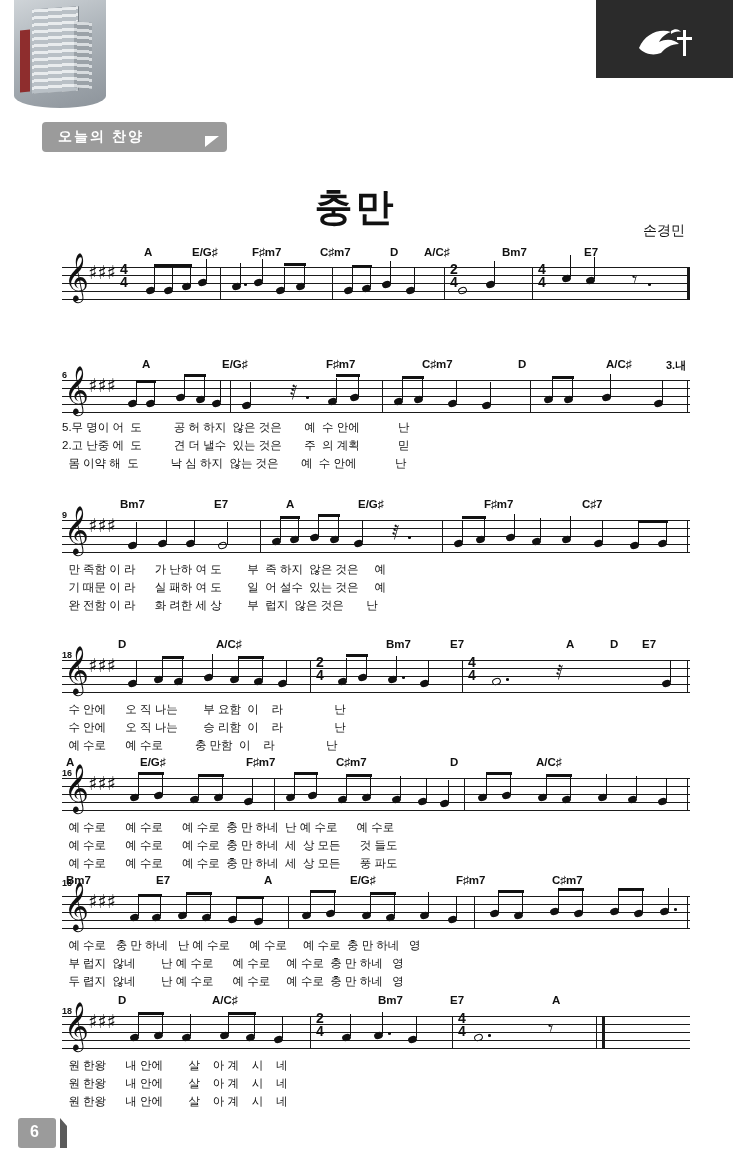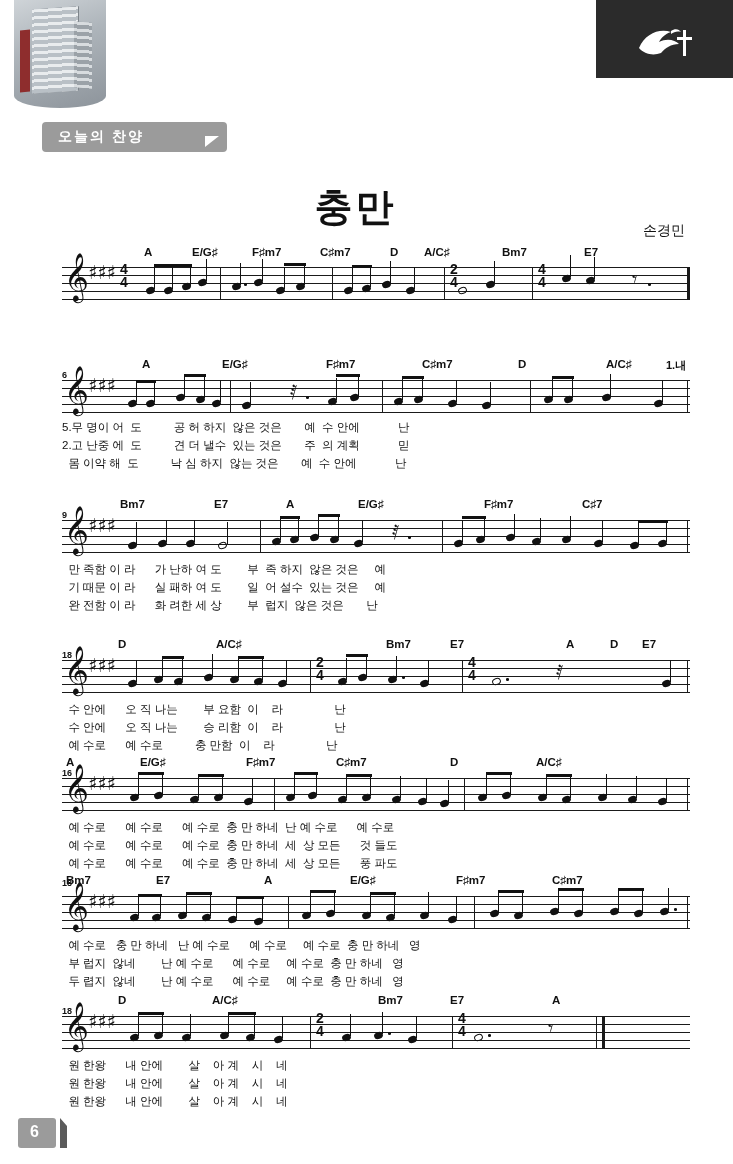--- a/index.html
+++ b/index.html
@@ -417,21 +417,21 @@
     <div class="notehead" style="left:592px;top:20px;"></div>
     <div class="stem" style="left:600px;top:0;"></div>
   </div>
 
   <div class="chord" style="left:142px;top:-2px;">A</div>
   <div class="chord" style="left:222px;top:-2px;">E/G♯</div>
   <div class="chord" style="left:326px;top:-2px;">F♯m7</div>
   <div class="chord" style="left:422px;top:-2px;">C♯m7</div>
   <div class="chord" style="left:518px;top:-2px;">D</div>
   <div class="chord" style="left:606px;top:-2px;">A/C♯</div>
-  <div class="cue" style="left:666px;top:-2px;">1.내</div>
+  <div class="cue" style="left:666px;top:-2px;">3.내</div>
 
   <div class="lyrics" style="top:60px;">5.무 명이 어  도          공 허 하지  않은 것은       예  수 안에            난</div>
   <div class="lyrics" style="top:78px;">2.고 난중 에  도          견 더 낼수  있는 것은       주  의 계획            믿</div>
   <div class="lyrics" style="top:96px;">  몸 이약 해  도          낙 심 하지  않는 것은       예  수 안에            난</div>
 </div>
 
 <div class="system" style="top:500px;">
   <div class="measure-num" style="left:62px;top:10px;">9</div>
   <div class="staff-box" style="top:20px;height:34px;">
     <div class="staff-lines">

